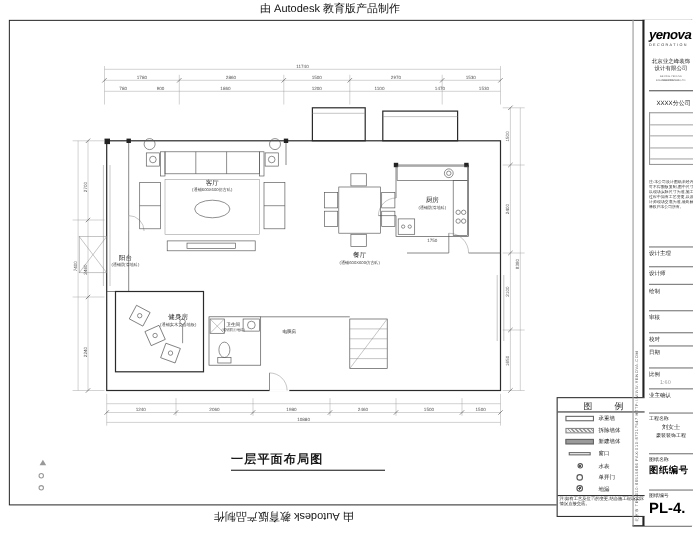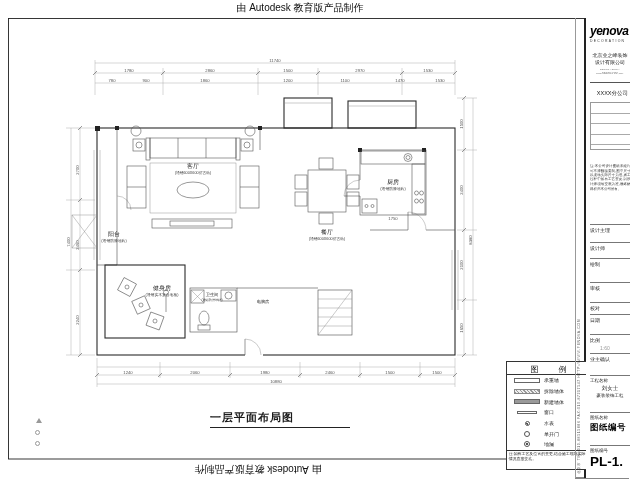--- a/index.html
+++ b/index.html
@@ -402,14 +402,14 @@
   <div class="abs tbf" style="top:335px">业主确认</div>
 
   <div class="abs tbf" style="top:357px;font-size:4.5px">工程名称</div>
   <div class="abs" style="top:367px;font-size:5.5px;text-align:center">刘女士</div>
   <div class="abs" style="top:375px;font-size:4.5px;text-align:center">豪装装饰工程</div>
 
   <div class="abs tbf" style="top:394px;font-size:4.5px">图纸名称</div>
   <div class="abs tb-big" style="top:404px;font-size:8.5px;letter-spacing:.5px">图纸编号</div>
 
   <div class="abs tbf" style="top:427px;font-size:4.5px">图纸编号</div>
-  <div class="abs tb-big" style="top:436px;font-size:13.5px">PL-1.</div>
+  <div class="abs tb-big" style="top:436px;font-size:13.5px">PL-4.</div>
 </div>
 
 </body></html>

